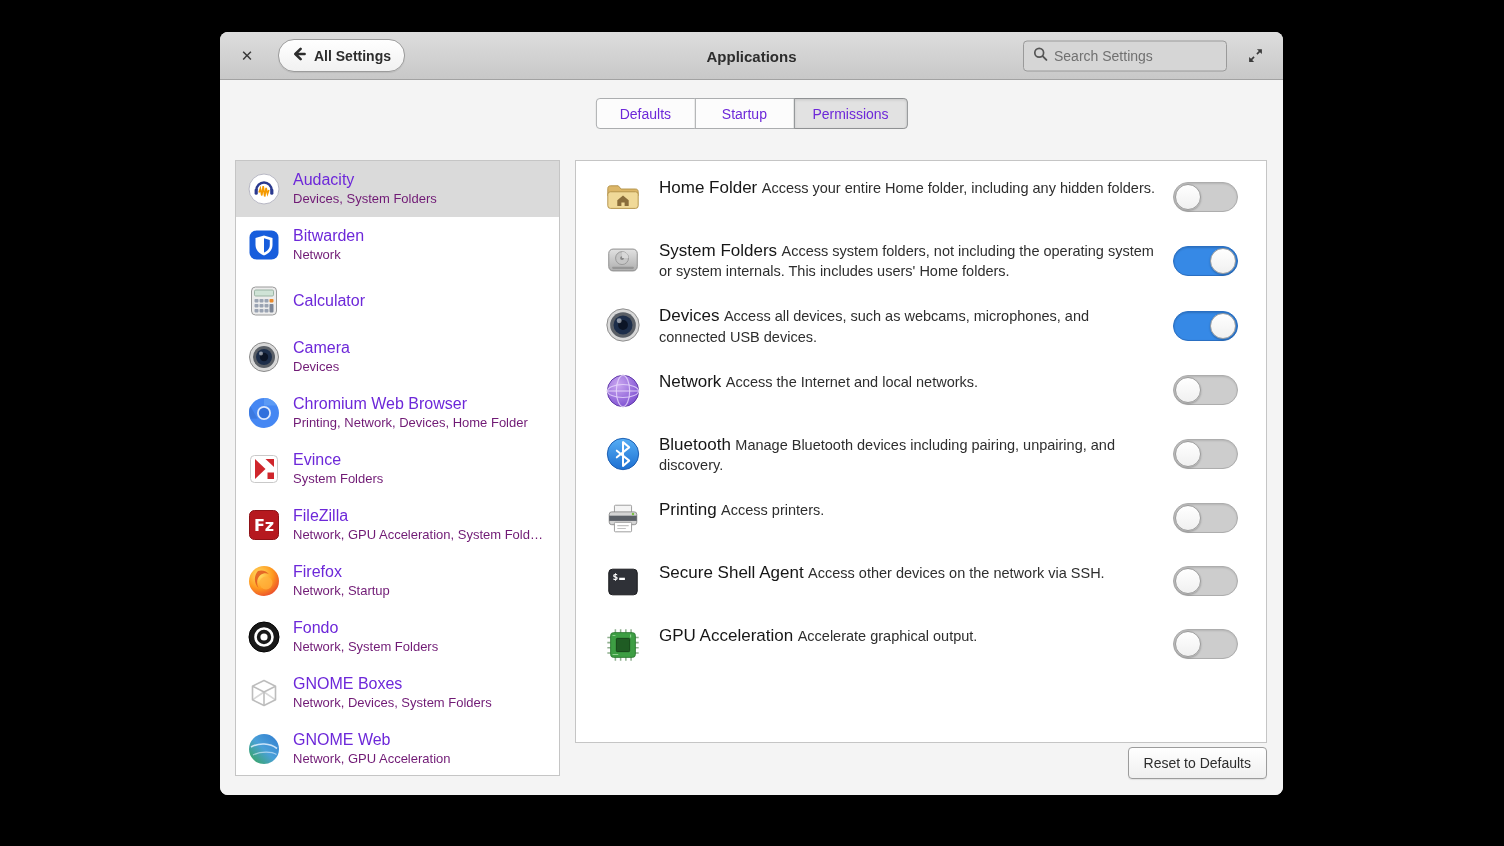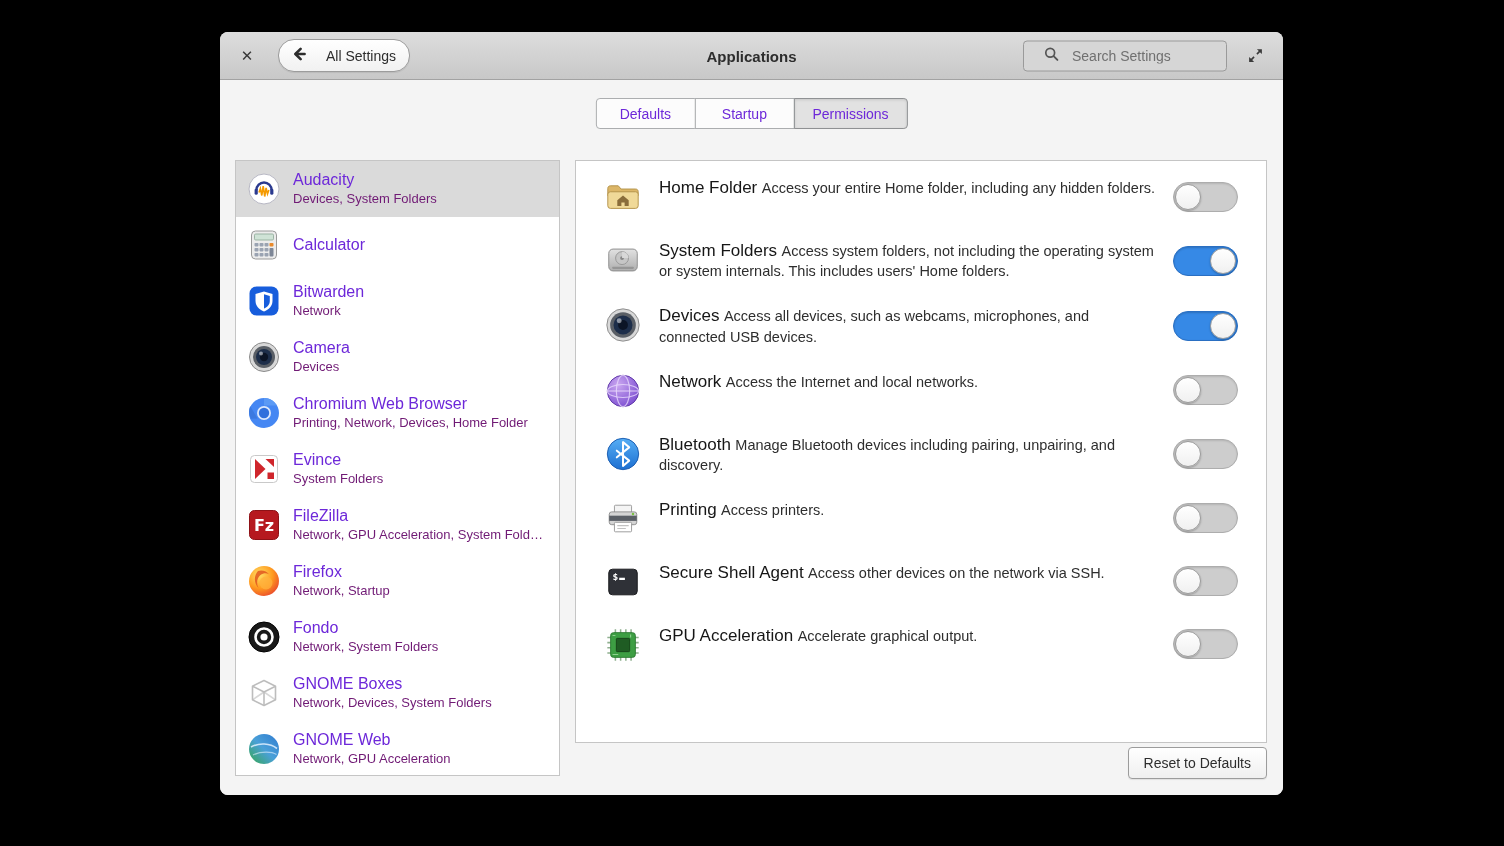--- a/index.html
+++ b/index.html
@@ -27,40 +27,40 @@
     position:relative;
     display:flex; align-items:center;
     padding:0 14px;
   }
   .close-btn {
     width:26px; height:26px; display:flex; align-items:center; justify-content:center;
     font-size:15px; color:#383838; cursor:default;
   }
   .back-btn {
     margin-left:18px;
-    display:flex; align-items:center; gap:20px;
+    display:flex; align-items:center; gap:8px;
     height:33px; padding:0 13px;
     background:linear-gradient(#ffffff,#f1f1f1);
     border:1px solid #9c9c9c;
     border-radius:16px;
     box-shadow:0 1px 1px rgba(0,0,0,.08);
-    font-size:14px; font-weight:400; color:#2d2d2d;
+    font-size:14px; font-weight:700; color:#2d2d2d;
   }
   .win-title {
     position:absolute; left:50%; top:50%; transform:translate(-50%,-50%);
     font-size:15px; font-weight:700; color:#2d2d2d;
   }
   .search-entry {
     position:absolute; right:56px; top:50%; transform:translateY(-50%);
     width:204px; height:31px;
     background:#d6d6d6;
     border:1px solid #9a9a9a;
     border-radius:4px;
-    display:flex; align-items:center; gap:13px;
-    padding:0 20px;
+    display:flex; align-items:center; gap:6px;
+    padding:0 9px;
     justify-content:center;
   }
   .search-entry input {
     flex:1; min-width:0;
     background:transparent; border:none; outline:none;
     font-size:14px; color:#3a3a3a;
     font-family:"Liberation Sans", sans-serif;
   }
   .search-entry input::placeholder { color:#707070; }
   .expand-btn {
@@ -221,20 +221,34 @@
               <circle cx="16" cy="16" r="15" fill="#fff" stroke="#b8b8c4"></circle>
               <path d="M8.5 17 a7.5 7.5 0 0 1 15 0" fill="none" stroke="#2b3a8f" stroke-width="2.4"></path>
               <rect x="6.6" y="15.4" width="3.2" height="6.4" rx="1.6" fill="#2b3a8f"></rect>
               <rect x="22.2" y="15.4" width="3.2" height="6.4" rx="1.6" fill="#2b3a8f"></rect>
               <path d="M11 19.5 l1.4-4 1.4 7 1.4-9.5 1.5 10.5 1.4-8.5 1.4 6 1.4-4" stroke="#f59a00" fill="none" stroke-width="1.6"></path>
             </svg>
         </span>
         <span class="app-text">
           <span class="app-name">Audacity</span>
           <span class="app-sub">Devices, System Folders</span>
+        </span>
+      </div>
+
+      <div class="app-row">
+        <span class="app-icon">
+          <svg viewBox="0 0 32 32">
+              <rect x="1.5" y="1.5" width="29" height="29" rx="7" fill="#175ddc"></rect>
+              <path d="M16 6.5 L24.5 9 V16 c0 5.2-3.8 8.4-8.5 10.5 C11.3 24.4 7.5 21.2 7.5 16 V9 Z" fill="#fff"></path>
+              <path d="M16 9.2 v14.4 c3.4-1.7 5.8-4 5.8-7.6 V11 Z" fill="#175ddc"></path>
+            </svg>
+        </span>
+        <span class="app-text">
+          <span class="app-name">Bitwarden</span>
+          <span class="app-sub">Network</span>
         </span>
       </div>
 
       <div class="app-row">
         <span class="app-icon">
           <svg viewBox="0 0 32 32">
               <rect x="3.5" y="2" width="25" height="28" rx="4" fill="#ececec" stroke="#9a9a9a"></rect>
               <rect x="6.5" y="5" width="19" height="6" rx="1.2" fill="#cfe3d6" stroke="#9ab3a3"></rect>
               <g fill="#9aa3b2">
                 <rect x="6.5" y="14" width="4" height="3.4" rx=".8"></rect>
@@ -253,34 +267,20 @@
         </span>
         <span class="app-text">
           <span class="app-name">Calculator</span>
           <span class="app-sub"></span>
         </span>
       </div>
 
       <div class="app-row">
         <span class="app-icon">
           <svg viewBox="0 0 32 32">
-              <rect x="1.5" y="1.5" width="29" height="29" rx="7" fill="#175ddc"></rect>
-              <path d="M16 6.5 L24.5 9 V16 c0 5.2-3.8 8.4-8.5 10.5 C11.3 24.4 7.5 21.2 7.5 16 V9 Z" fill="#fff"></path>
-              <path d="M16 9.2 v14.4 c3.4-1.7 5.8-4 5.8-7.6 V11 Z" fill="#175ddc"></path>
-            </svg>
-        </span>
-        <span class="app-text">
-          <span class="app-name">Bitwarden</span>
-          <span class="app-sub">Network</span>
-        </span>
-      </div>
-
-      <div class="app-row">
-        <span class="app-icon">
-          <svg viewBox="0 0 32 32">
               <circle cx="16" cy="16" r="14.5" fill="#d8d8d8" stroke="#8a8a8a"></circle>
               <circle cx="16" cy="16" r="11" fill="#5a5f66"></circle>
               <circle cx="16" cy="16" r="8" fill="#1d2e4a"></circle>
               <circle cx="16" cy="16" r="4.2" fill="#0c1526"></circle>
               <circle cx="13" cy="12.5" r="2" fill="#fff" opacity=".5"></circle>
             </svg>
         </span>
         <span class="app-text">
           <span class="app-name">Camera</span>
           <span class="app-sub">Devices</span>

